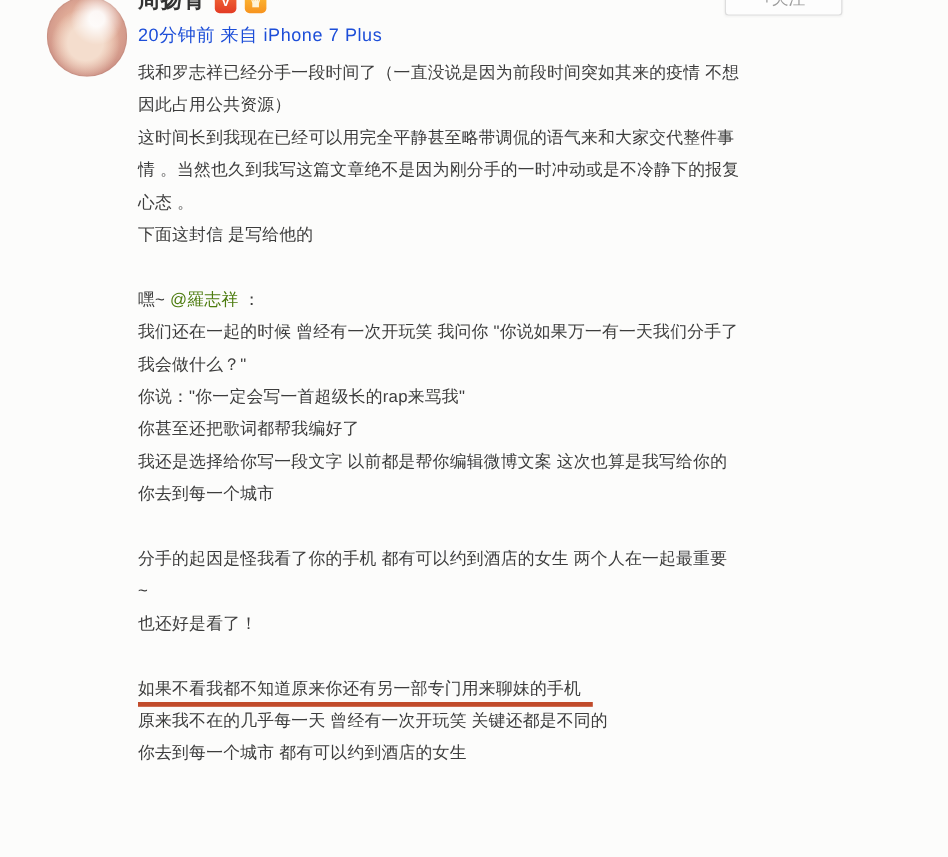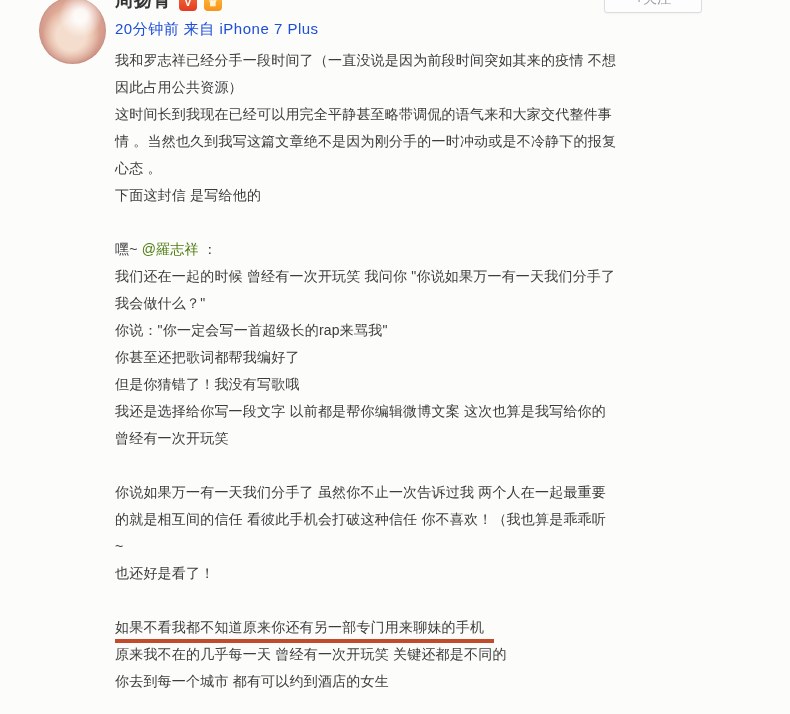--- a/index.html
+++ b/index.html
@@ -76,26 +76,24 @@
     <div class="line">这时间长到我现在已经可以用完全平静甚至略带调侃的语气来和大家交代整件事</div>
     <div class="line">情 。当然也久到我写这篇文章绝不是因为刚分手的一时冲动或是不冷静下的报复</div>
     <div class="line">心态 。</div>
     <div class="line">下面这封信 是写给他的</div>
     <div class="line"></div>
     <div class="line"><span>嘿~ </span><span class="mention">@羅志祥</span><span> ：</span></div>
     <div class="line">我们还在一起的时候 曾经有一次开玩笑 我问你 "你说如果万一有一天我们分手了</div>
     <div class="line">我会做什么？"</div>
     <div class="line">你说："你一定会写一首超级长的rap来骂我"</div>
     <div class="line">你甚至还把歌词都帮我编好了</div>
-    <div class="line">但是你猜错了！我没有写歌哦</div>
     <div class="line">我还是选择给你写一段文字  以前都是帮你编辑微博文案 这次也算是我写给你的</div>
-    <div class="line">曾经有一次开玩笑</div>
+    <div class="line">你去到每一个城市</div>
     <div class="line"></div>
-    <div class="line">你说如果万一有一天我们分手了  虽然你不止一次告诉过我  两个人在一起最重要</div>
-    <div class="line">的就是相互间的信任  看彼此手机会打破这种信任 你不喜欢！（我也算是乖乖听</div>
+    <div class="line">分手的起因是怪我看了你的手机  都有可以约到酒店的女生  两个人在一起最重要</div>
     <div class="line">~</div>
     <div class="line">也还好是看了！</div>
     <div class="line"></div>
     <div class="line"><span class="underline-red">如果不看我都不知道原来你还有另一部专门用来聊妹的手机</span></div>
     <div class="line">原来我不在的几乎每一天  曾经有一次开玩笑 关键还都是不同的</div>
     <div class="line">你去到每一个城市 都有可以约到酒店的女生</div>
   </div>
 
 </div>
 

